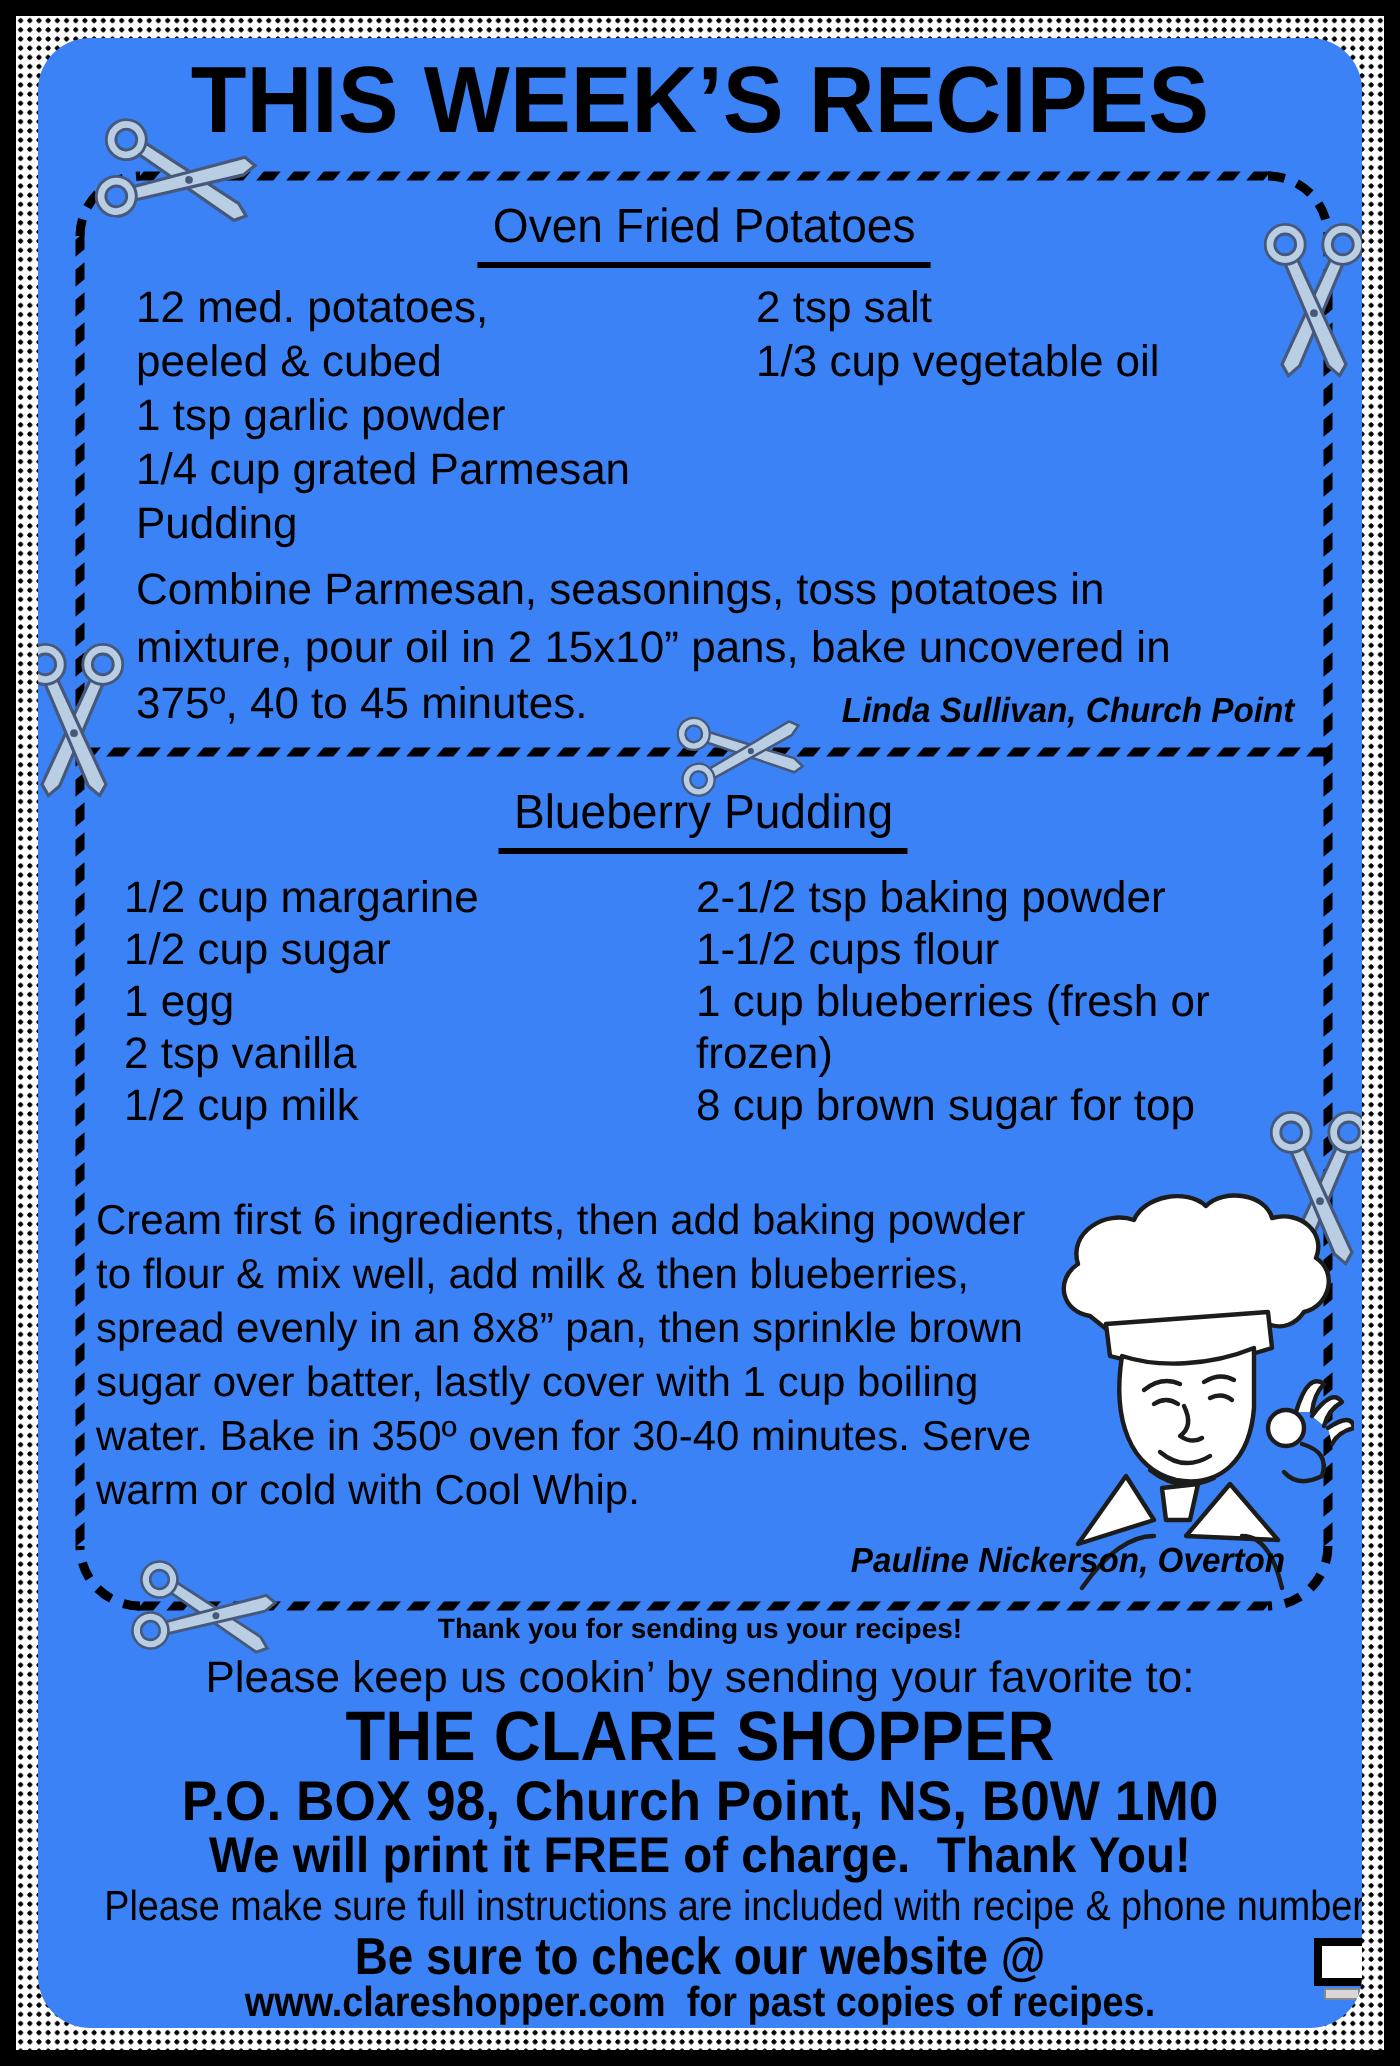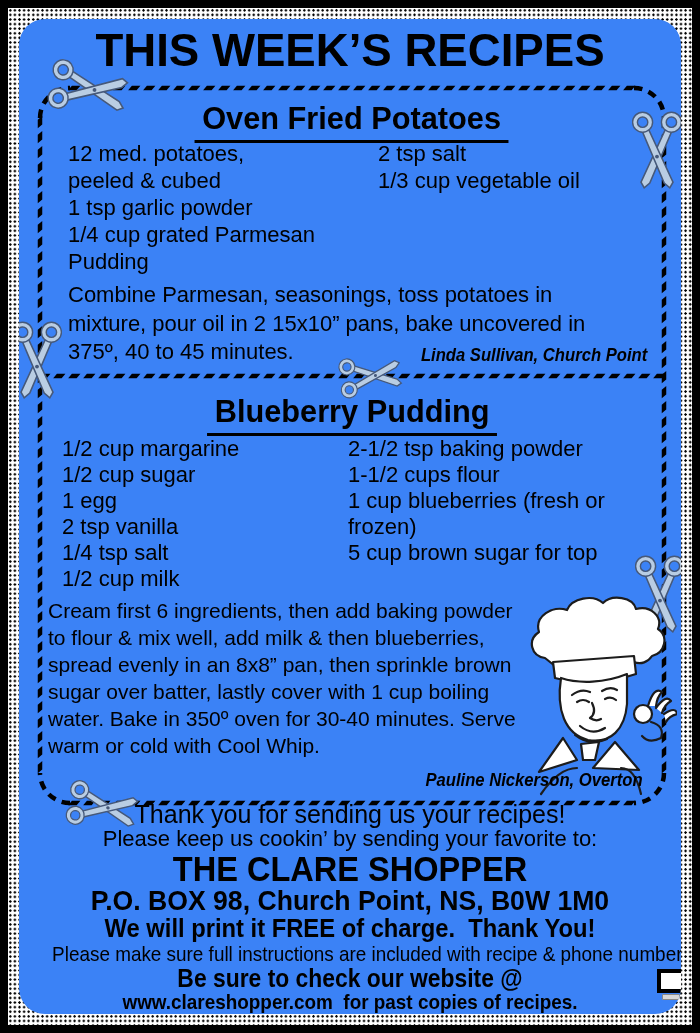--- a/index.html
+++ b/index.html
@@ -14,32 +14,32 @@
   }
   .page{
     position:absolute;inset:19px;background:#3b82f6;border-radius:26px;overflow:hidden;
   }
   .main-title{
     position:absolute;top:3px;left:0;right:0;text-align:center;
     font-size:47px;font-weight:bold;letter-spacing:0px;white-space:nowrap;
     transform:scaleX(.97);
   }
   .cutframe-svg{position:absolute;left:0;top:0;pointer-events:none;}
-  .recipe-title{position:absolute;left:21px;width:624px;text-align:center;font-weight:bold;font-size:32px;white-space:nowrap;}
+  .recipe-title{position:absolute;left:21px;width:624px;text-align:center;font-weight:normal;font-size:24px;white-space:nowrap;}
   .recipe-title span{display:inline-block;border-bottom:3px solid #000;padding:0 8px 3px;transform:scaleX(.96);}
   .ing{position:absolute;font-size:22px;line-height:27px;white-space:nowrap;}
   .ing div{height:27px;}
   .ing2{line-height:26px;}
   .ing2 div{height:26px;}
   .instructions{position:absolute;font-size:22px;line-height:28.5px;}
   .instructions2{font-size:21px;line-height:27px;}
   .attribution{position:absolute;font-weight:bold;font-style:italic;font-size:17.5px;white-space:nowrap;transform:scaleX(.95);transform-origin:right;}
   .footer{position:absolute;left:0;right:0;top:784px;text-align:center;}
   .footer div{white-space:pre;}
-  .f-thanks1{font-size:25px;line-height:23px;}
+  .f-thanks1{font-size:14px;line-height:23px;font-weight:bold;}
   .f-thanks2{font-size:22px;line-height:25px;}
   .f-org{font-size:35px;font-weight:bold;line-height:35px;transform:scaleX(.93);}
   .f-addr{font-size:28px;font-weight:bold;line-height:29px;transform:scaleX(.95);}
   .f-free{font-size:25px;font-weight:bold;line-height:27px;transform:scaleX(.95);}
   .f-note{font-size:21px;line-height:23px;transform:scaleX(.90);}
   .f-site{font-size:26px;font-weight:bold;line-height:26px;transform:scaleX(.88);}
   .f-www{font-size:21px;font-weight:bold;line-height:21px;transform:scaleX(.90);}
   .computer-icon{position:absolute;left:637px;top:950px;width:30px;}
   .computer-icon .screen{width:20px;height:16px;border:4px solid #000;background:#fff;margin:0 auto;}
   .computer-icon .base{width:16px;height:4px;background:#d8d8d8;border:1px solid #888;border-radius:1px;margin:1px auto 0;}
@@ -137,29 +137,28 @@
 
   <div class="recipe-title" style="top:374px">
     <span>Blueberry Pudding</span>
   </div>
 
   <div class="ing ing2" style="left:43px;top:417px">
     <div>1/2 cup margarine</div>
     <div>1/2 cup sugar</div>
     <div>1 egg</div>
     <div>2 tsp vanilla</div>
-    <div>1/4 tsp salt</div>
     <div>1/2 cup milk</div>
   </div>
   <div class="ing ing2" style="left:329px;top:417px">
     <div>2-1/2 tsp baking powder</div>
     <div>1-1/2 cups flour</div>
     <div>1 cup blueberries (fresh or</div>
     <div>frozen)</div>
-    <div>5 cup brown sugar for top</div>
+    <div>8 cup brown sugar for top</div>
   </div>
 
   <div class="instructions instructions2" style="left:29px;top:578px;width:478px">Cream first 6 ingredients, then add baking powder to flour &amp; mix well, add milk &amp; then blueberries, spread evenly in an 8x8” pan, then sprinkle brown sugar over batter, lastly cover with 1 cup boiling water. Bake in 350º oven for 30-40 minutes. Serve warm or cold with Cool Whip.</div>
 
   <svg class="chef" width="160" height="200" viewBox="0 0 160 200">
     <g fill="#fff" stroke="#1c1c1c" stroke-width="2.2" stroke-linejoin="round" stroke-linecap="round">
       <path d="M28 62 C14 60 10 44 22 36 C17 20 36 9 50 14 C55 2 76 -2 86 7 C95 -2 116 1 119 13 C134 9 146 21 141 33 C152 40 148 57 135 60 C131 66 124 69 117 66 L38 70 Z"></path>
       <path d="M36 66 L117 60 L119 78 C92 87 62 89 38 82 Z"></path>
       <path d="M44 82 C39 114 48 138 71 144 C94 148 108 133 110 108 L110 78 C88 87 62 88 44 82 Z"></path>
       <path d="M55 99 q9 -7 18 -3" fill="none"></path>

